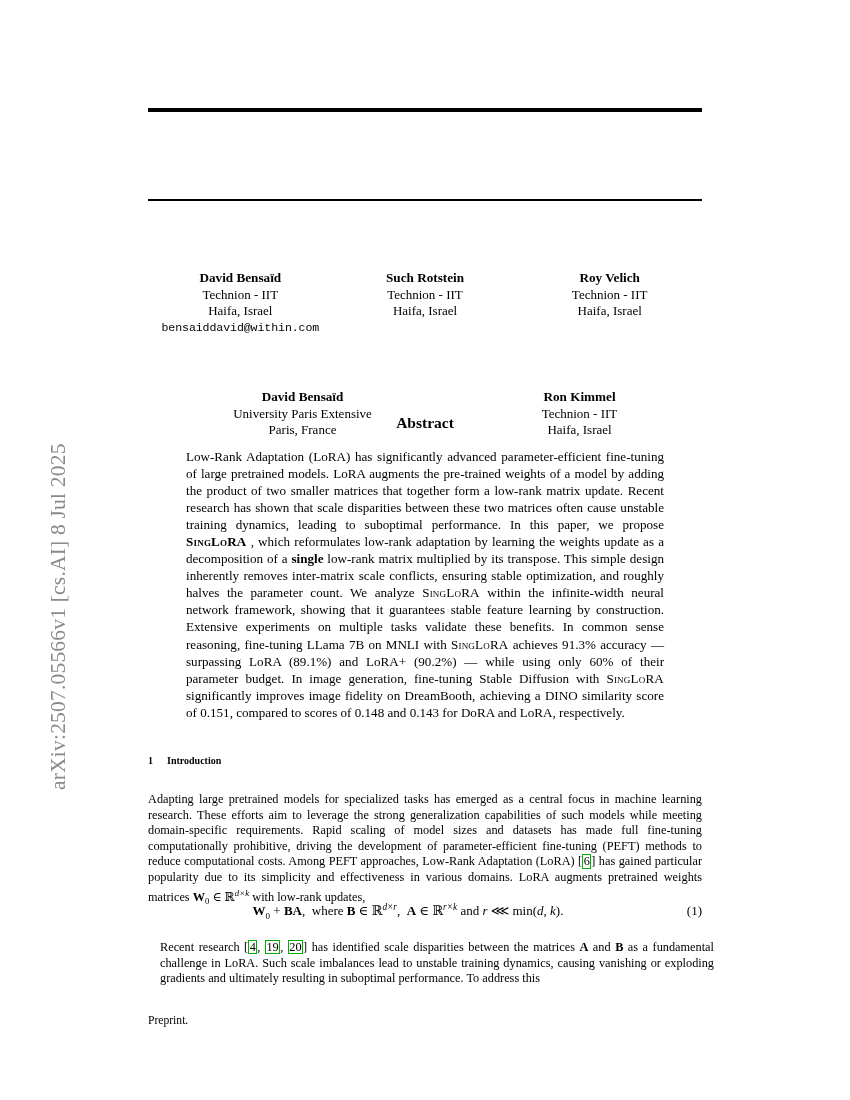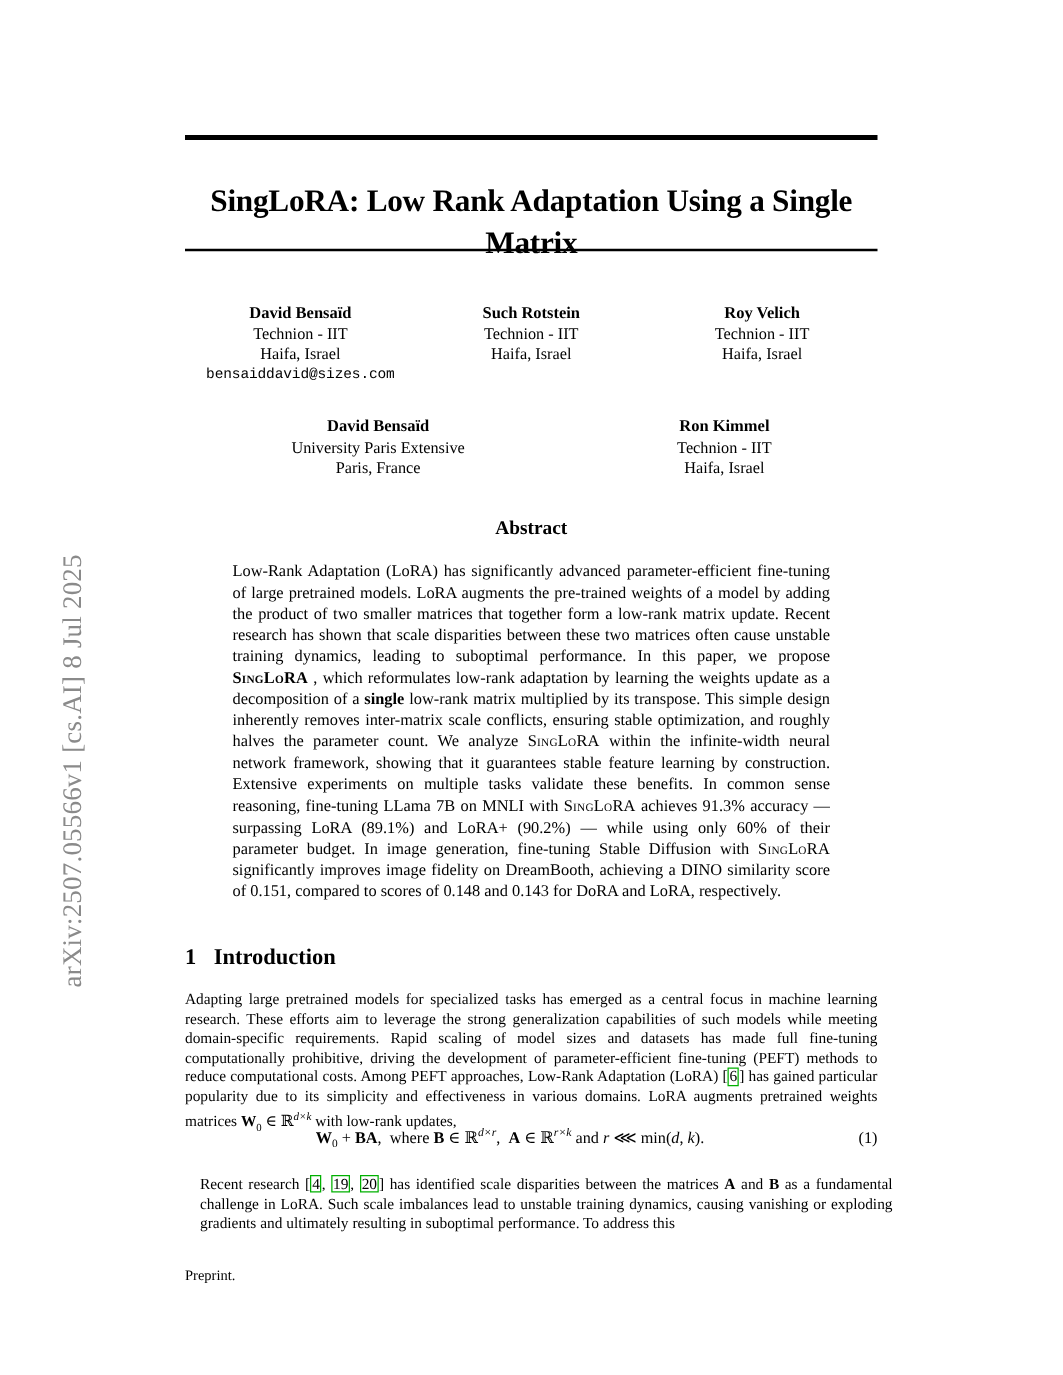--- a/index.html
+++ b/index.html
@@ -83,20 +83,21 @@
   .author-row {
     display: flex;
     width: 100%;
   }
   .author-row.row-1 { }
   .author-row.row-2 { margin-top: 25px; }
   .author-cell {
     text-align: center;
     font-size: 13px;
     line-height: 16.5px;
+    margin-top: 28px;
   }
   .row-1 .author-cell { flex: 1 1 0; }
   .row-2 .author-cell { flex: 1 1 0; }
   .row-2 { padding: 0 16px; }
   .author-name {
     font-weight: bold;
     font-size: 13.2px;
   }
   .author-affil, .author-loc {
     font-size: 13px;
@@ -137,21 +138,21 @@
     letter-spacing: 0.2px;
   }
   .bold { font-weight: bold; }
 
   
   #intro-heading {
     position: absolute;
     left: 0;
     top: 755px;
     width: 554px;
-    font-size: 18px;
+    font-size: 10px;
     font-weight: bold;
   }
   #intro-heading .secnum { margin-right: 14px; }
 
   #intro-body {
     position: absolute;
     left: 0;
     top: 792px;
     width: 554px;
     font-size: 12.3px;
@@ -221,34 +222,33 @@
 <div id="arxiv-stamp">
   <div class="stamp-text">arXiv:2507.05566v1  [cs.AI]  8 Jul 2025</div>
 </div>
 
 <div id="page">
 
   <div id="top-rule-wrap">
     <div class="rule-thick"></div>
   </div>
 
-  <h1 id="paper-title">SingLoRA: Low Rank Adaptation Using a Single Matrix</h1>
 
   <div id="title-rule-wrap">
     <div class="rule-thin"></div>
   </div>
 
   <div id="author-block">
 
     <div class="author-row row-1">
       <div class="author-cell">
         <div class="author-name">David Bensaïd</div>
         <div class="author-affil">Technion - IIT</div>
         <div class="author-loc">Haifa, Israel</div>
-        <div class="author-email">bensaiddavid@sizes.com</div>
+        <div class="author-email">bensaiddavid@within.com</div>
       </div>
       <div class="author-cell">
         <div class="author-name">Such Rotstein</div>
         <div class="author-affil">Technion - IIT</div>
         <div class="author-loc">Haifa, Israel</div>
       </div>
       <div class="author-cell">
         <div class="author-name">Roy Velich</div>
         <div class="author-affil">Technion - IIT</div>
         <div class="author-loc">Haifa, Israel</div>

